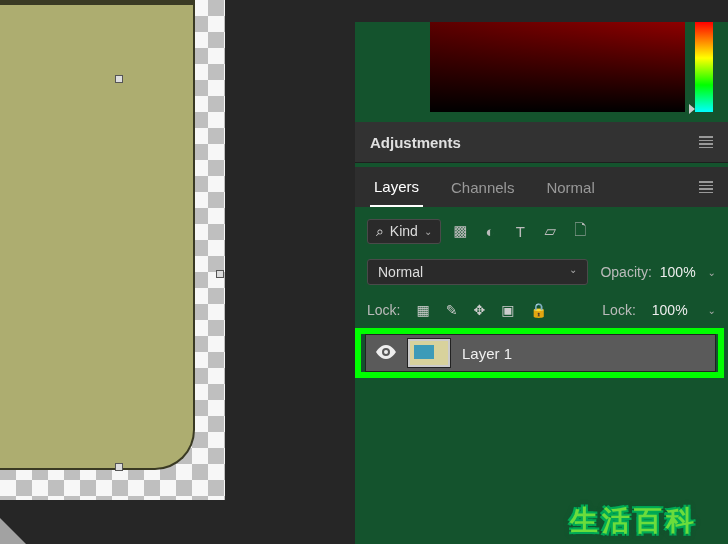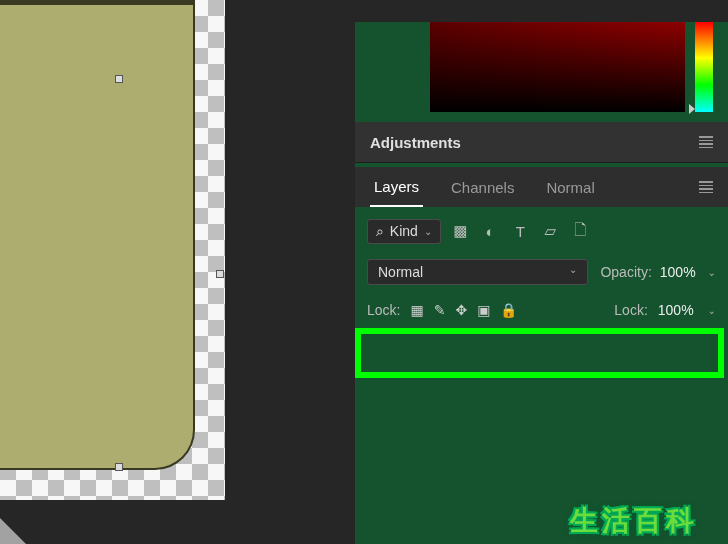--- a/index.html
+++ b/index.html
@@ -110,21 +110,21 @@
     padding: 4px 10px; display:flex; justify-content:space-between; align-items:flex-start; color:#ddd;
     max-width: 250px;
   }
   .label-op { color:#bbb; margin-left:4px;text-align:center; }
   .pct { color:#eee; }
   .drop-chev { color:#aaa; font-size:10px; margin-left:4px; }
 
   
   .lock-row {
     position:absolute; top: 270px; left:0; right:0; height:36px;
-    display:flex; align-items:center; gap:10px; padding: 0 12px; font-size:14px; color:#bbb;
+    display:flex; align-items:center; gap:16px; padding: 0 12px; font-size:14px; color:#bbb;
   }
   .lock-row .ico { font-size:14px; color:#ccc; }
   .lock-row .spacer{ flex:1; }
 
   
   .highlight {
     position:absolute; top: 306px; left: 0; right: 4px; height: 50px;
     border: 6px solid #00ff00;
     pointer-events:none;
   }
@@ -237,20 +237,30 @@
     <span class="ico">✎</span>
     <span class="ico">✥</span>
     <span class="ico">▣</span>
     <span class="ico">🔒</span>
     <span class="spacer"></span>
     <span>Lock:</span>
     <span class="pct">100%</span>
     <span class="drop-chev">⌄</span>
   </div>
 
+  <div class="layer-row">
+    <span class="eye">
+      <svg width="20" height="14" viewBox="0 0 20 14">
+          <path d="M10 0C4 0 0 7 0 7s4 7 10 7 10-7 10-7S16 0 10 0zm0 11a4 4 0 1 1 0-8 4 4 0 0 1 0 8z" fill="#eee"></path>
+          <circle cx="10" cy="7" r="2" fill="#eee"></circle>
+        </svg>
+    </span>
+    <div class="thumb"></div>
+    <span class="layer-name">Layer 1</span>
+  </div>
   <div class="highlight"></div>
 
 </div>
 
 <div class="watermark">
   <div class="wm-title">生活百科</div>
 </div>
 
 <div class="corner-tri"></div>
 

